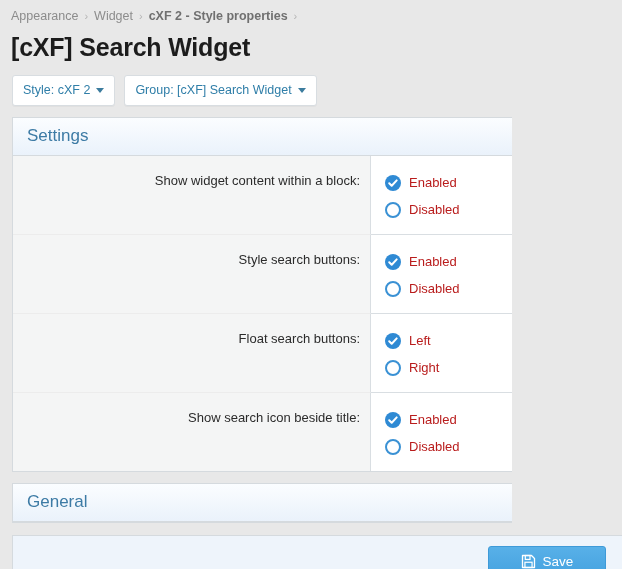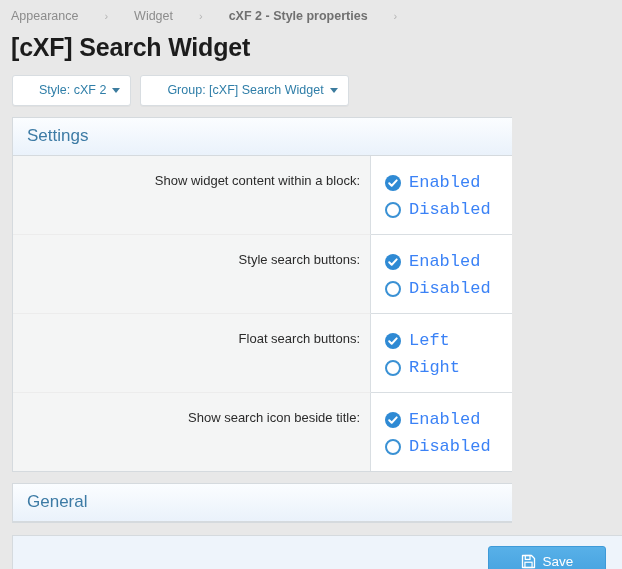--- a/index.html
+++ b/index.html
@@ -20,21 +20,20 @@
   
   .breadcrumb {
     padding: 6px 12px 0 11px;
     font-size: 12.5px;
     color: #8c8c8c;
     white-space: nowrap;
     line-height: 18px;
     height: 20px;
     display: flex;
     align-items: center;
-    gap: 20px;
   }
   .breadcrumb .crumb {
     color: #8c8c8c;
     text-decoration: none;
   }
   .breadcrumb .crumb.strong {
     font-weight: bold;
     color: #707070;
   }
   .breadcrumb .sep {
@@ -62,21 +61,21 @@
     gap: 9px;
     height: 40px;
     box-sizing: border-box;
   }
   .pill {
     background: #fff;
     border: 1px solid #d8dde1;
     border-radius: 3px;
     color: #2f7ea8;
     font-size: 12.5px;
-    padding: 5px 10px 6px 26px;
+    padding: 5px 10px 6px 10px;
     line-height: 15px;
     cursor: pointer;
     display: inline-flex;
     align-items: center;
     white-space: nowrap;
     box-shadow: 0 1px 0 rgba(0,0,0,.03);
   }
   .pill .caret {
     display: inline-block;
     margin-left: 6px;
@@ -152,24 +151,23 @@
   .radio-mark.off {
     border: 2.5px solid #3a91d4;
     background: #fff;
   }
   .radio-mark.on {
     background: #2f8ad4;
     border: none;
   }
   .radio-mark.on svg { display: block; }
   .radio-label {
-    font-size: 17px;
-    color: #3b82f6;
+    font-size: 13px;
+    color: #b91c1c;
     line-height: 17px;
-    font-family: Liberation Mono, monospace;
   }
 
   
   .block.general { }
 
   .footer-bar {
     margin: 12px 0 0 12px;
     width: 610px;
     box-sizing: border-box;
     background: #eef4fb;

